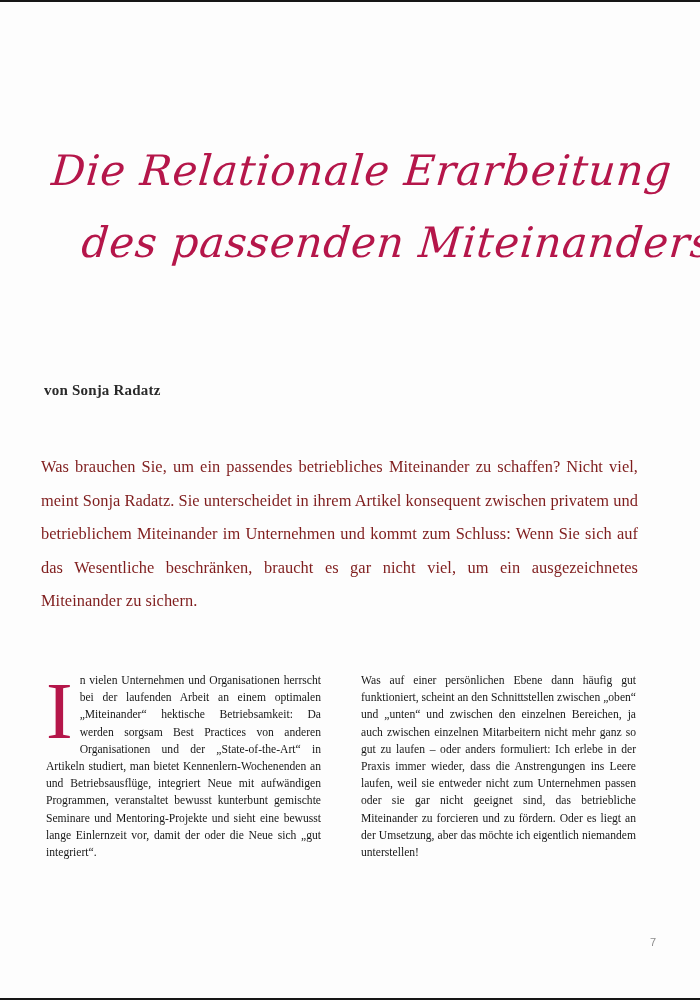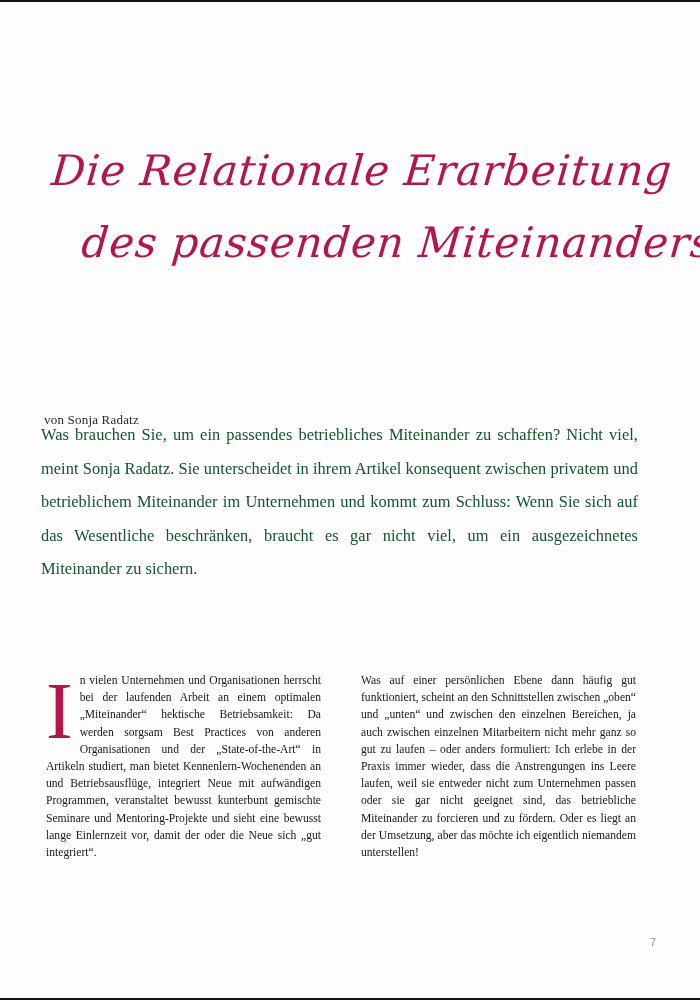--- a/index.html
+++ b/index.html
@@ -58,37 +58,38 @@
 
   .title-line.line-2 {
     margin-top: 30px;
     margin-left: 34px;
   }
 
   
   .byline {
     position: absolute;
     left: 44px;
-    top: 412px;
-    font-size: 13px;
+    top: 382px;
+    font-size: 15px;
     letter-spacing: 0.2px;
     color: #2a2a2a;
+    font-weight: bold;
   }
 
   
   .lead {
     position: absolute;
     left: 41px;
-    top: 418px;
+    top: 450px;
     width: 597px;
     font-size: 16.4px;
     line-height: 33.5px;
     text-align: justify;
     text-align-last: left;
-    color: #14532d;
+    color: #7f1d1d;
     letter-spacing: 0.05px;
   }
 
   
   .columns {
     position: absolute;
     left: 46px;
     top: 672px;
     width: 590px;
     display: flex;

